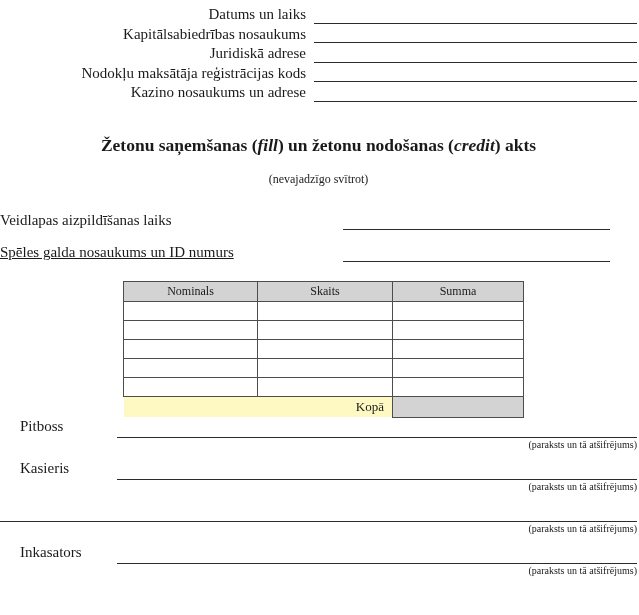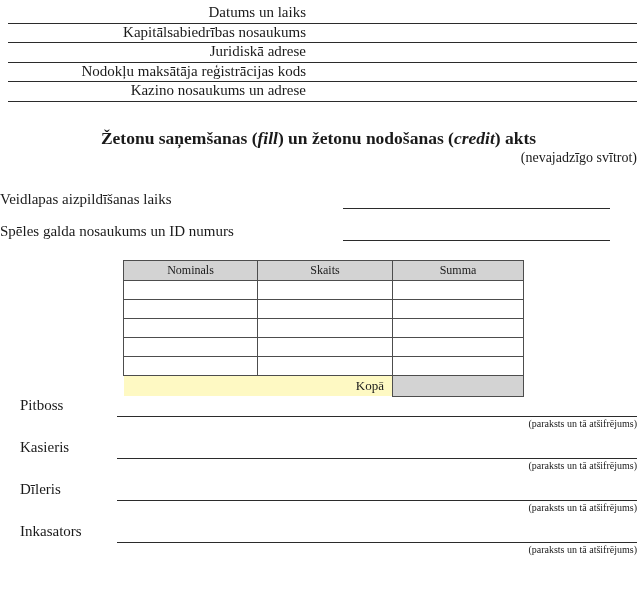--- a/index.html
+++ b/index.html
@@ -7,31 +7,31 @@
   .page {
     position:relative;
     width:639px; height:615px;
     background:#ffffff;
     font-family:"Liberation Serif","DejaVu Serif",serif;
     color:#1a1a1a;
     padding:4px 2px 0 0;
     overflow:hidden;
   }
   
-  .tf-row { display:flex; height:19.5px;flex-direction:column; }
+  .tf-row { display:flex; align-items:flex-end; height:19.5px; }
   .tf-label { width:306px; text-align:right; font-size:15px; line-height:1.1; padding-bottom:1px; white-space:nowrap; }
   .tf-line { flex:1; margin-left:8px; border-bottom:1px solid #2b2b2b; height:14px; }
   
-  .title { margin-top:26px; text-align:center; font-size:17.5px; font-weight:bold; line-height:21px; }
+  .title { margin-top:33px; text-align:center; font-size:17.5px; font-weight:bold; line-height:21px; }
   .title .ital { font-style:italic; }
-  .subtitle { text-align:right; font-size:14px; line-height:16px; margin-top:1px; }
+  .subtitle { text-align:center; font-size:12px; line-height:16px; margin-top:15px; }
   
   .mf-row { display:flex; align-items:flex-end; height:20px; }
   .mf-row.first { margin-top:23px; }
-  .mf-row.second { margin-top:12px; }
+  .mf-row.second { margin-top:12px;text-decoration:underline; }
   .mf-label { width:335px; text-align:left; font-size:15px; line-height:1.1; padding-bottom:1px; white-space:nowrap; }
   .mf-line { width:267px; margin-left:8px; border-bottom:1px solid #2b2b2b; height:14px; }
   
   table.chip { border-collapse:collapse; margin:19px 0 0 123px; table-layout:fixed; }
   table.chip th, table.chip td { border:1px solid #4d4d4d; font-weight:normal; }
   table.chip th { background:#d3d3d3; font-size:12px; height:20px; text-align:center; }
   table.chip td.cell { height:19px; background:#ffffff; }
   .col-n { width:134px; } .col-s { width:135px; } .col-m { width:131px; }
   table.chip td.total-label { border:none; background:#fef9c3; text-align:right; font-size:13px; padding-right:8px; height:21px; }
   table.chip td.total-cell { background:#d3d3d3; height:21px; }
@@ -132,21 +132,20 @@
     </div>
     <div class="sig-group">
       <div class="sig-row">
         <div class="sig-label">Kasieris</div>
         <div class="sig-line"></div>
       </div>
       <div class="sig-caption">(paraksts un tā atšifrējums)</div>
     </div>
     <div class="sig-group">
       <div class="sig-row">
-        <div class="sig-label">Dīleris</div>
         <div class="sig-line"></div>
       </div>
       <div class="sig-caption">(paraksts un tā atšifrējums)</div>
     </div>
     <div class="sig-group">
       <div class="sig-row">
         <div class="sig-label">Inkasators</div>
         <div class="sig-line"></div>
       </div>
       <div class="sig-caption">(paraksts un tā atšifrējums)</div>

